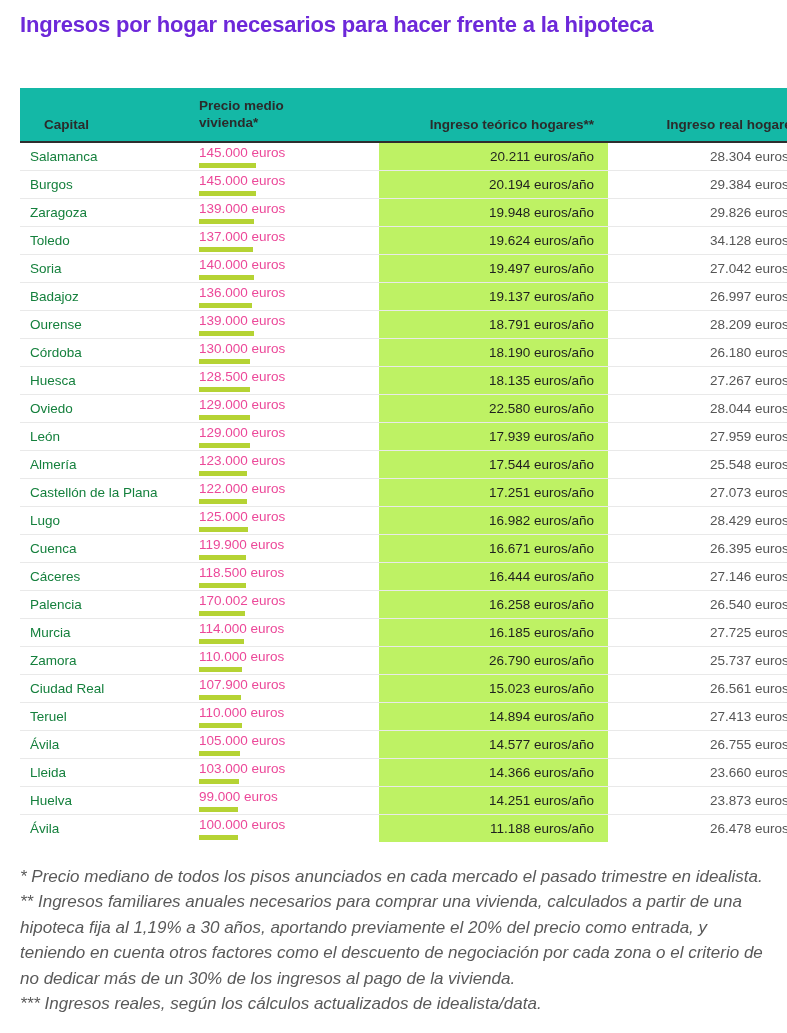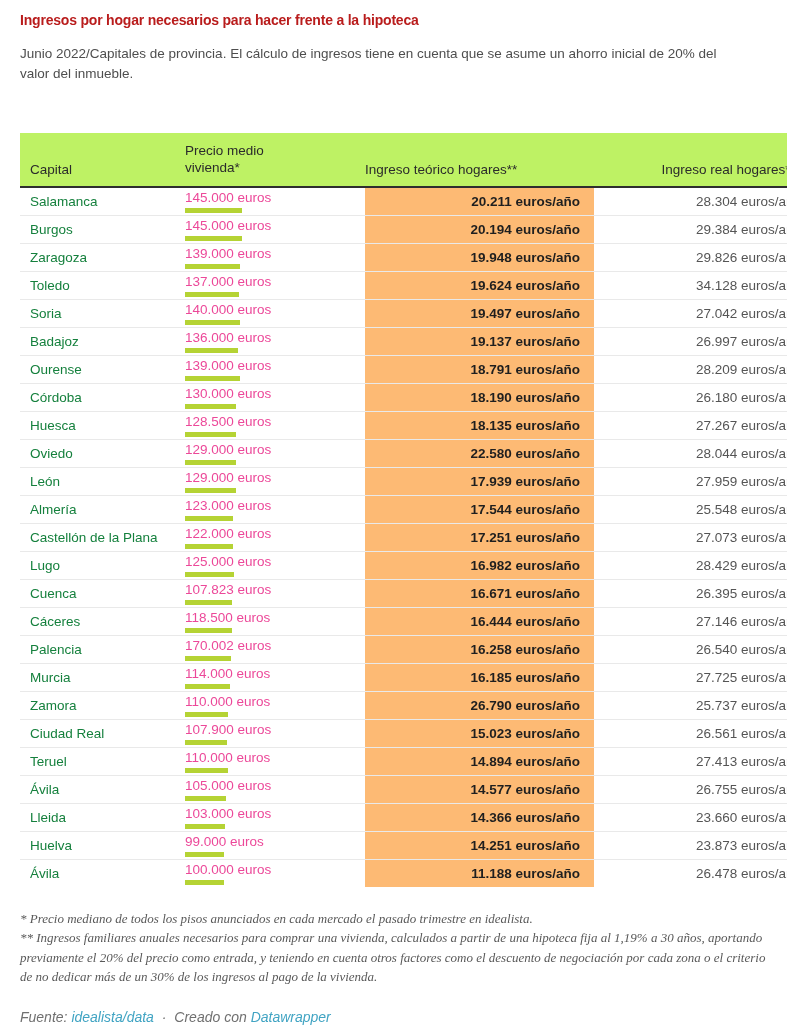--- a/index.html
+++ b/index.html
@@ -1,52 +1,51 @@
 <!DOCTYPE html>
 <html><head>
 <meta charset="utf-8">
 <style>
   html, body { margin:0; padding:0; background:#ffffff; }
   body { width:787px; font-family:"Liberation Sans", sans-serif; color:#333; }
   .page { padding:8px 20px 16px 20px; }
 
-  .title { font-size:14px; font-weight:bold; color:#b91c1c; margin:4px 0 16px 0; letter-spacing:-0.2px; }
+  .title { font-size:22px; font-weight:bold; color:#6d28d9; margin:4px 0 9px 0; letter-spacing:-0.2px; }
   .subtitle { font-size:13.5px; color:#4e4e4e; line-height:1.45; margin:0; max-width:722px; }
 
   table.dw { border-collapse:collapse; table-layout:fixed; width:747px; margin-top:50px; font-size:13.5px; }
-  thead th { background:#bef264; border-bottom:2px solid #2e2e2e; vertical-align:bottom;
-             padding:10px 0 9px 0; font-weight:normal; color:#2b2b2b; text-align:left; }
-  th.h-capital { width:145px; padding-left:10px; }
+  thead th { background:#14b8a6; border-bottom:2px solid #2e2e2e; vertical-align:bottom;
+             padding:10px 0 9px 0; font-weight:bold; color:#2b2b2b; text-align:left; }
+  th.h-capital { width:145px; padding-left:24px; }
   th.h-price   { width:180px; padding-left:10px; }
-  th.h-theo    { width:215px; padding-right:14px; }
+  th.h-theo    { width:215px; text-align:right; padding-right:14px; }
   th.h-real    { width:207px; text-align:right; padding-right:10px; }
   .hwrap { display:block; max-width:110px; line-height:1.25; }
 
   tbody td { border-top:1px solid #e9e9e9; vertical-align:middle; padding:2px 0; }
   tbody tr:first-child td { border-top:none; }
   td.c-capital { color:#15803d; padding-left:10px; line-height:17px; }
   td.c-price   { color:#ec4899; padding-left:10px; }
   .price-text  { display:block; line-height:16px; }
   .bar { display:block; height:5px; margin-top:2px; background:#b5d334; }
-  td.c-theo { background:#fdba74; text-align:right; padding-right:14px; font-weight:bold; color:#1f1f1f; }
+  td.c-theo { background:#bef264; text-align:right; padding-right:14px; font-weight:normal; color:#1f1f1f; }
   td.c-real { text-align:right; padding-right:10px; color:#555555; }
 
-  .notes { margin-top:22px; font-style:italic; color:#595959; font-size:13px; line-height:1.5;font-family:Liberation Serif, serif; }
+  .notes { margin-top:22px; font-style:italic; color:#595959; font-size:17px; line-height:1.5; }
   .notes p { margin:0; }
   .attribution { margin-top:22px; font-size:14px; color:#707070;font-style:italic; }
   .attribution a { color:#41a4c3; text-decoration:none; cursor:pointer; }
   .attribution .sep { margin:0 4px; }
 </style>
 </head>
 <body>
 
 <div class="page">
 
   <h1 class="title">Ingresos por hogar necesarios para hacer frente a la hipoteca</h1>
-  <p class="subtitle">Junio 2022/Capitales de provincia. El cálculo de ingresos tiene en cuenta que se asume un ahorro inicial de 20% del valor del inmueble.</p>
 
   <table class="dw">
     <thead>
       <tr>
         <th class="h-capital">
           <span>Capital</span>
         </th>
         <th class="h-price">
           <span class="hwrap">Precio medio vivienda*</span>
         </th>
@@ -181,21 +180,21 @@
           <td class="c-price">
             <span class="price-text">125.000 euros</span>
             <span class="bar" style="width: 49px; background: rgb(181, 211, 52);"></span>
           </td>
           <td class="c-theo">16.982 euros/año</td>
           <td class="c-real">28.429 euros/año</td>
         </tr>
         <tr>
           <td class="c-capital">Cuenca</td>
           <td class="c-price">
-            <span class="price-text">107.823 euros</span>
+            <span class="price-text">119.900 euros</span>
             <span class="bar" style="width: 47px; background: rgb(181, 211, 52);"></span>
           </td>
           <td class="c-theo">16.671 euros/año</td>
           <td class="c-real">26.395 euros/año</td>
         </tr>
         <tr>
           <td class="c-capital">Cáceres</td>
           <td class="c-price">
             <span class="price-text">118.500 euros</span>
             <span class="bar" style="width: 47px; background: rgb(181, 211, 52);"></span>
@@ -283,20 +282,21 @@
           </td>
           <td class="c-theo">11.188 euros/año</td>
           <td class="c-real">26.478 euros/año</td>
         </tr>
       </tbody>
   </table>
 
   <div class="notes">
     <p>* Precio mediano de todos los pisos anunciados en cada mercado el pasado trimestre en idealista.</p>
     <p>** Ingresos familiares anuales necesarios para comprar una vivienda, calculados a partir de una hipoteca fija al 1,19% a 30 años, aportando previamente el 20% del precio como entrada, y teniendo en cuenta otros factores como el descuento de negociación por cada zona o el criterio de no dedicar más de un 30% de los ingresos al pago de la vivienda.</p>
+    <p>*** Ingresos reales, según los cálculos actualizados de idealista/data.</p>
   </div>
 
   <div class="attribution">
     <span>Fuente:</span>
     <a>idealista/data</a>
     <span class="sep">·</span>
     <span>Creado con</span>
     <a>Datawrapper</a>
   </div>
 

